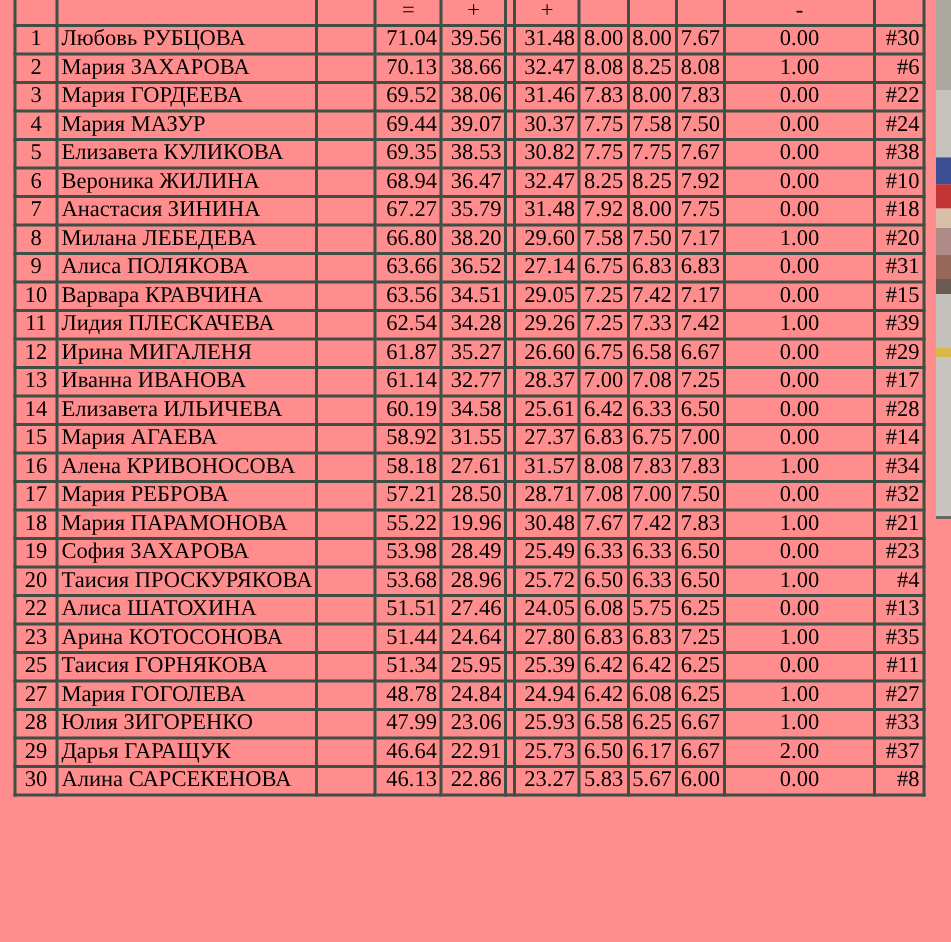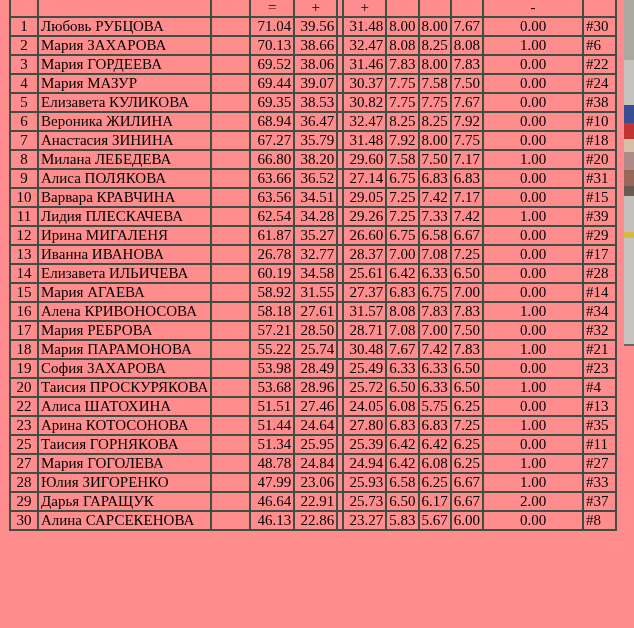--- a/index.html
+++ b/index.html
@@ -29,21 +29,21 @@
     overflow: hidden;
     background: transparent;
   }
   td.c-rank  { text-align: center; }
   td.c-name  { text-align: left; }
   td.c-club  { }
   td.c-num   { text-align: right; }
   td.c-sep   { padding: 0; }
   td.c-comp  { text-align: right; }
   td.c-ded   { text-align: center; padding-right: 5px; }
-  td.c-start { text-align: left; padding: 0 1px; }
+  td.c-start { text-align: right; padding: 0 1px; }
   tr.hdr td  { text-align: center; }
 
   
   .bg-strip {
     position: absolute;
     right: 0; top: 0;
     width: 10px; height: 346px;
     display: flex;
     flex-direction: column;
   }
@@ -266,21 +266,21 @@
       <td class="c-comp">6.75</td>
       <td class="c-comp">6.58</td>
       <td class="c-comp">6.67</td>
       <td class="c-ded">0.00</td>
       <td class="c-start">#29</td>
     </tr>
         <tr>
       <td class="c-rank">13</td>
       <td class="c-name">Иванна ИВАНОВА</td>
       <td class="c-club"></td>
-      <td class="c-num">26.78</td>
+      <td class="c-num">61.14</td>
       <td class="c-num">32.77</td>
       <td class="c-sep"></td>
       <td class="c-num">28.37</td>
       <td class="c-comp">7.00</td>
       <td class="c-comp">7.08</td>
       <td class="c-comp">7.25</td>
       <td class="c-ded">0.00</td>
       <td class="c-start">#17</td>
     </tr>
         <tr>
@@ -337,21 +337,21 @@
       <td class="c-comp">7.00</td>
       <td class="c-comp">7.50</td>
       <td class="c-ded">0.00</td>
       <td class="c-start">#32</td>
     </tr>
         <tr>
       <td class="c-rank">18</td>
       <td class="c-name">Мария ПАРАМОНОВА</td>
       <td class="c-club"></td>
       <td class="c-num">55.22</td>
-      <td class="c-num">25.74</td>
+      <td class="c-num">19.96</td>
       <td class="c-sep"></td>
       <td class="c-num">30.48</td>
       <td class="c-comp">7.67</td>
       <td class="c-comp">7.42</td>
       <td class="c-comp">7.83</td>
       <td class="c-ded">1.00</td>
       <td class="c-start">#21</td>
     </tr>
         <tr>
       <td class="c-rank">19</td>

